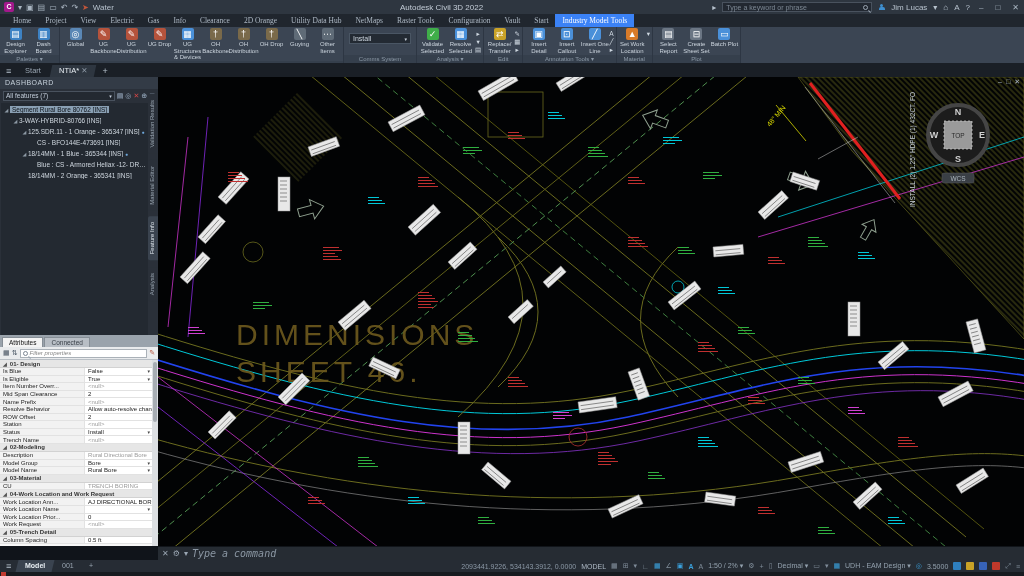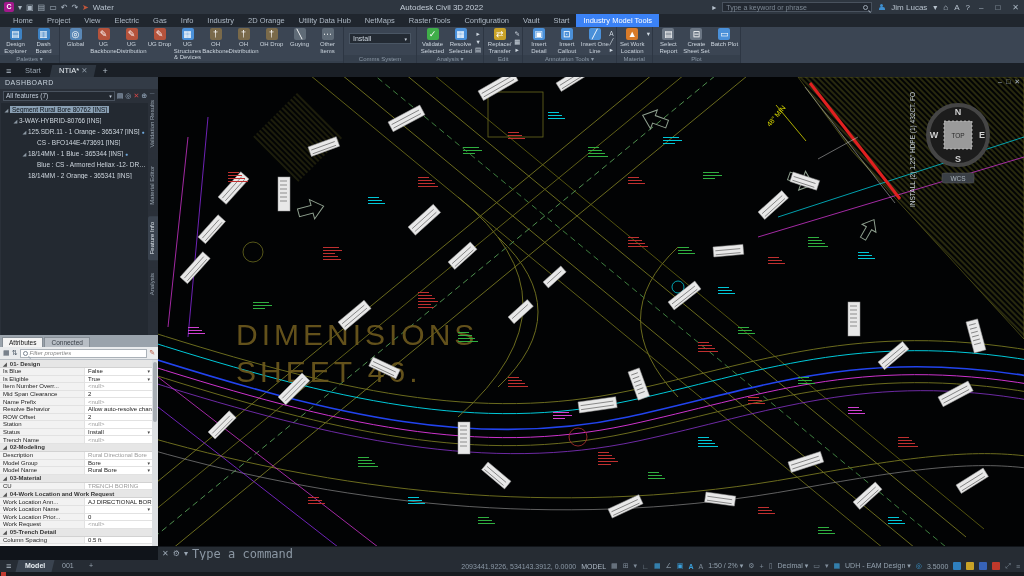--- a/index.html
+++ b/index.html
@@ -17,21 +17,21 @@
   #title-right { position:absolute; right:2px; top:0; height:14px; display:flex; align-items:center; gap:6px; }
   .searchbox { display:flex; align-items:center; width:150px; height:10px; background:#222831; border:1px solid #49525e; padding:0 3px; color:#7d8894; font-size:7px; }
   .mag { width:5px; height:5px; border:1px solid #9aa5b1; border-radius:50%; position:relative; display:inline-block; }
   .mag::after { content:""; position:absolute; width:3px; height:1px; background:#9aa5b1; transform:rotate(45deg); left:4px; top:5px; }
   .person { width:7px; height:7px; position:relative; display:inline-block; }
   .person::before { content:""; position:absolute; left:2px; top:0; width:3px; height:3px; border-radius:50%; background:#3e8fd0; }
   .person::after { content:""; position:absolute; left:0.5px; top:3.5px; width:6px; height:3px; border-radius:2px 2px 0 0; background:#3e8fd0; }
   .winbtn { color:#aab6c2; font-size:8px; padding:0 3px; }
 
   
-  #rtabs { left:0; top:14px; width:1024px; height:13px; background:#20262e; display:flex; align-items:stretch; padding-left:6px; }
+  #rtabs { left:0; top:14px; width:1024px; height:13px; background:#20262e; display:flex; align-items:stretch; padding-left:6px;font-family:Liberation Serif, serif; }
   .rtab { color:#aeb9c5; font-size:7.5px; padding:0 7px; display:flex; align-items:center; white-space:nowrap; }
   .rtab.active { background:#3b82f6; color:#fff; }
 
   
   #ribbon { left:0; top:27px; width:1024px; height:36px; background:#3b4553; display:flex; }
   .rgroup { display:flex; flex-direction:column; border-right:1px solid #2d3643; height:36px; }
   .rbtns { flex:1; display:flex; align-items:flex-start; padding:1px 2px 0 2px; gap:1px; }
   .rbtn { width:27px; display:flex; flex-direction:column; align-items:center; }
   .ricon { width:12px; height:12px; border-radius:2px; font-size:9px; line-height:12px; text-align:center; color:#fff; }
   .rlabel { font-size:6px; line-height:6.5px; color:#ccd5de; text-align:center; margin-top:1px; width:30px; }
@@ -86,21 +86,21 @@
   #pscroll .thumb { position:absolute; left:1px; right:1px; top:2px; height:60px; background:#a7adb3; border-radius:2px; }
 
   
   #canvas { left:158px; top:77px; width:866px; height:469px; background:#020304; overflow:hidden; }
   #canvas svg { display:block; }
   #canvas-ctl { position:absolute; right:4px; top:1px; color:#aeb9c5; font-size:7px; display:flex; gap:4px; }
 
   
   #cmdline { left:158px; top:546px; width:866px; height:14px; background:#262c33; border-top:1px solid #11151a; display:flex; align-items:center; gap:4px; padding:0 4px; }
   #cmdline .cic { color:#9aa6b2; font-size:8px; }
-  #cmd-input { flex:1; color:#8b97a3; font-size:12px; font-family:"DejaVu Sans Mono", monospace; }
+  #cmd-input { flex:1; color:#8b97a3; font-size:10px; font-style:italic; font-family:"DejaVu Sans Mono", monospace; }
 
   
   #statusrow { left:0; top:560px; width:1024px; height:12px; background:#262c34; display:flex; align-items:center; font-size:7px; color:#93a1ae; }
   #mtabs { display:flex; align-items:center; height:12px; }
   .mtab { padding:0 8px; height:12px; line-height:12px; color:#9aa6b2; transform:skewX(-14deg); }
   .mtab > span { display:inline-block; transform:skewX(14deg); font-size:7px; }
   .mtab.active { background:#3a434f; color:#e8eef3; font-weight:bold; }
   #stat-right { margin-left:auto; display:flex; align-items:center; gap:5px; padding-right:4px; white-space:nowrap; }
   .sic { color:#7f8c99; font-size:7px; }
   .sic.on { color:#3aa0dc; }
@@ -147,21 +147,21 @@
     </div>
   </div>
 
   <div id="rtabs" class="abs">
       <span class="rtab">Home</span>
       <span class="rtab">Project</span>
       <span class="rtab">View</span>
       <span class="rtab">Electric</span>
       <span class="rtab">Gas</span>
       <span class="rtab">Info</span>
-      <span class="rtab">Industry</span>
+      <span class="rtab">Clearance</span>
       <span class="rtab">2D Orange</span>
       <span class="rtab">Utility Data Hub</span>
       <span class="rtab">NetMaps</span>
       <span class="rtab">Raster Tools</span>
       <span class="rtab">Configuration</span>
       <span class="rtab">Vault</span>
       <span class="rtab">Start</span>
       <span class="rtab active">Industry Model Tools</span>
     </div>
 

